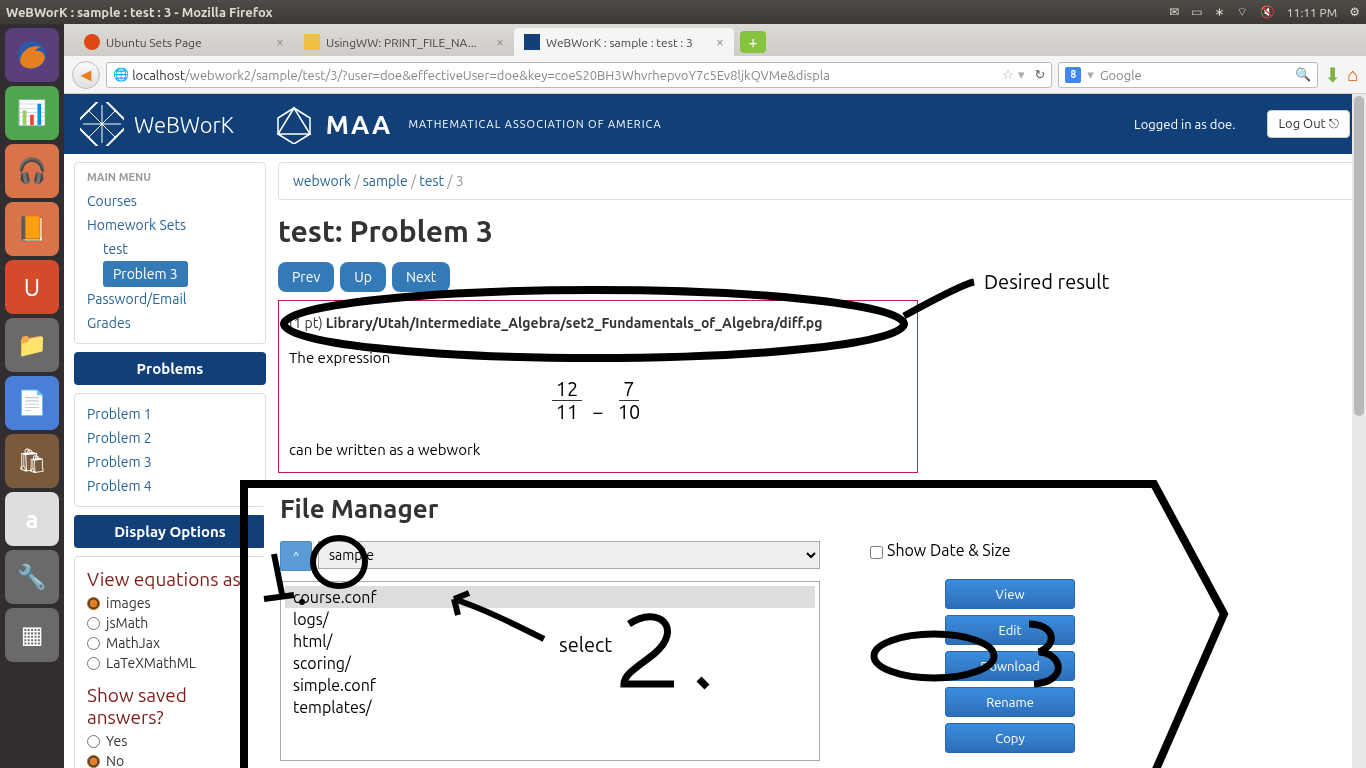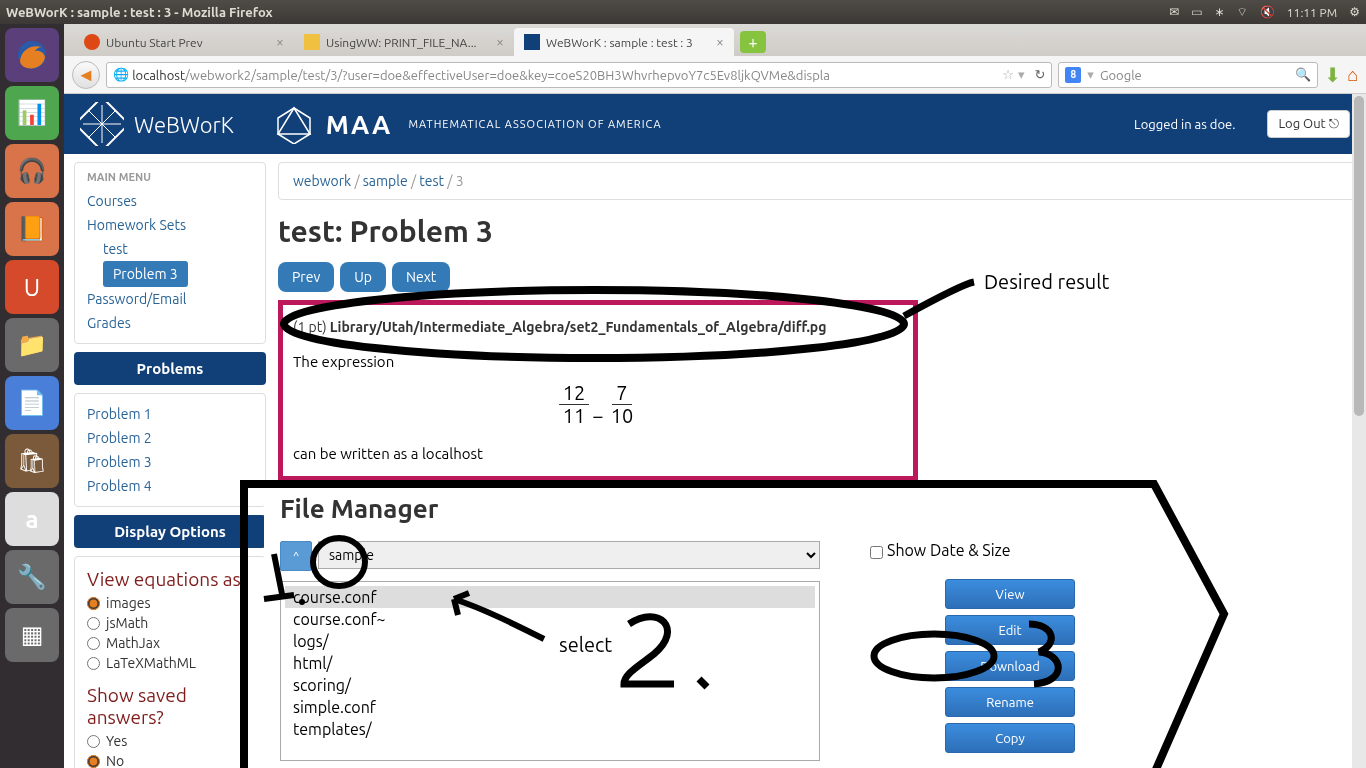--- a/index.html
+++ b/index.html
@@ -50,25 +50,25 @@
 .sb-block-head{background:#113f77;color:#fff;text-align:center;padding:8px;border-radius:4px;font-size:15px;font-weight:bold}
 .sb-plain{font-size:19px;color:#7f1d1d;padding:3px 0}
 .sb-radio{display:flex;align-items:center;gap:6px;font-size:14px;color:#333;padding:2px 0}
 .sb-radio input{accent-color:#e67e22}
 .main{flex:1}
 .breadcrumb{border:1px solid #ddd;border-radius:4px;padding:10px 14px;font-size:14px;color:#999;margin-bottom:14px}
 .breadcrumb a{color:#2a6496;text-decoration:none}
 .page-h1{font-size:30px;color:#333;margin-bottom:14px}
 .nav-btns{display:flex;gap:6px;margin-bottom:8px}
 .btn-blue{background:#337ab7;color:#fff;border:none;padding:7px 14px;border-radius:8px;font-size:14px}
-.problem-box{border:5px solid #be185d;padding:14px 10px;width:640px;background:#fff}
+.problem-box{border:1px solid #be185d;padding:14px 10px;width:640px;background:#fff}
 .prob-path{font-size:14px;color:#333}
 .prob-path b{font-weight:bold}
 .prob-text{font-size:15px;margin-top:18px}
-.fraction-row{display:flex;justify-content:center;align-items:flex-end;gap:3px;margin:12px 0;font-size:20px;font-family:'Times New Roman',serif}
+.fraction-row{display:flex;justify-content:center;align-items:flex-end;gap:10px;margin:12px 0;font-size:20px;font-family:'Times New Roman',serif}
 .frac{display:inline-flex;flex-direction:column;align-items:center;line-height:1.1}
 .frac .num{border-bottom:1.5px solid #333;padding:0 4px}
 .frac .den{padding:0 4px}
 .fm-overlay{position:absolute;left:200px;right:10px;top:390px;bottom:0;background:#fff;padding:10px 16px}
 .fm-title{font-size:26px;color:#333;font-weight:bold;margin-bottom:18px}
 .fm-row{display:flex;gap:50px}
 .fm-left{flex:1;max-width:540px}
 .fm-path-row{display:flex;gap:6px;margin-bottom:10px}
 .fm-up{width:32px;height:30px;background:#5b9bd5;border:1px solid #4a8bc5;color:#fff;display:flex;align-items:center;justify-content:center;font-size:11px;border-radius:2px}
 .fm-select{flex:1;height:28px;border:1px solid #aaa;background:#efefef;padding:0 6px;font-size:14px}
@@ -120,21 +120,21 @@
     </div>
   <div class="lit settings">🔧</div>
   <div class="lit trash">▦</div>
 </div>
 
 <div class="content">
 
   <div class="ff-chrome">
     <div class="tab">
       <span class="fav" style="background:#dd4814;border-radius:50%"></span>
-      <span>Ubuntu Start Prev</span>
+      <span>Ubuntu Sets Page</span>
       <span class="x">×</span>
     </div>
     <div class="tab">
       <span class="fav" style="background:#f0c040"></span>
       <span>UsingWW: PRINT_FILE_NA...</span>
       <span class="x">×</span>
     </div>
     <div class="tab active">
       <span class="fav" style="background:#113f77"></span>
       <span>WeBWorK : sample : test : 3</span>
@@ -257,38 +257,37 @@
             <span class="frac">
                 <span class="num">12</span>
                 <span class="den">11</span>
               </span>
             <span>−</span>
             <span class="frac">
                 <span class="num">7</span>
                 <span class="den">10</span>
               </span>
           </div>
-          <div class="prob-text">can be written as a localhost</div>
+          <div class="prob-text">can be written as a webwork</div>
         </div>
       </div>
     </div>
 
     <div class="fm-overlay">
       <div class="fm-title">File Manager</div>
       <div class="fm-row">
         <div class="fm-left">
           <div class="fm-path-row">
             <div class="fm-up">^</div>
             <select class="fm-select">
               <option>sample</option>
             </select>
           </div>
           <div class="fm-list">
             <div class="sel">course.conf</div>
-            <div>course.conf~</div>
             <div>logs/</div>
             <div>html/</div>
             <div>scoring/</div>
             <div>simple.conf</div>
             <div>templates/</div>
           </div>
         </div>
         <div class="fm-right">
           <label class="fm-check">
               <input type="checkbox" style="">

